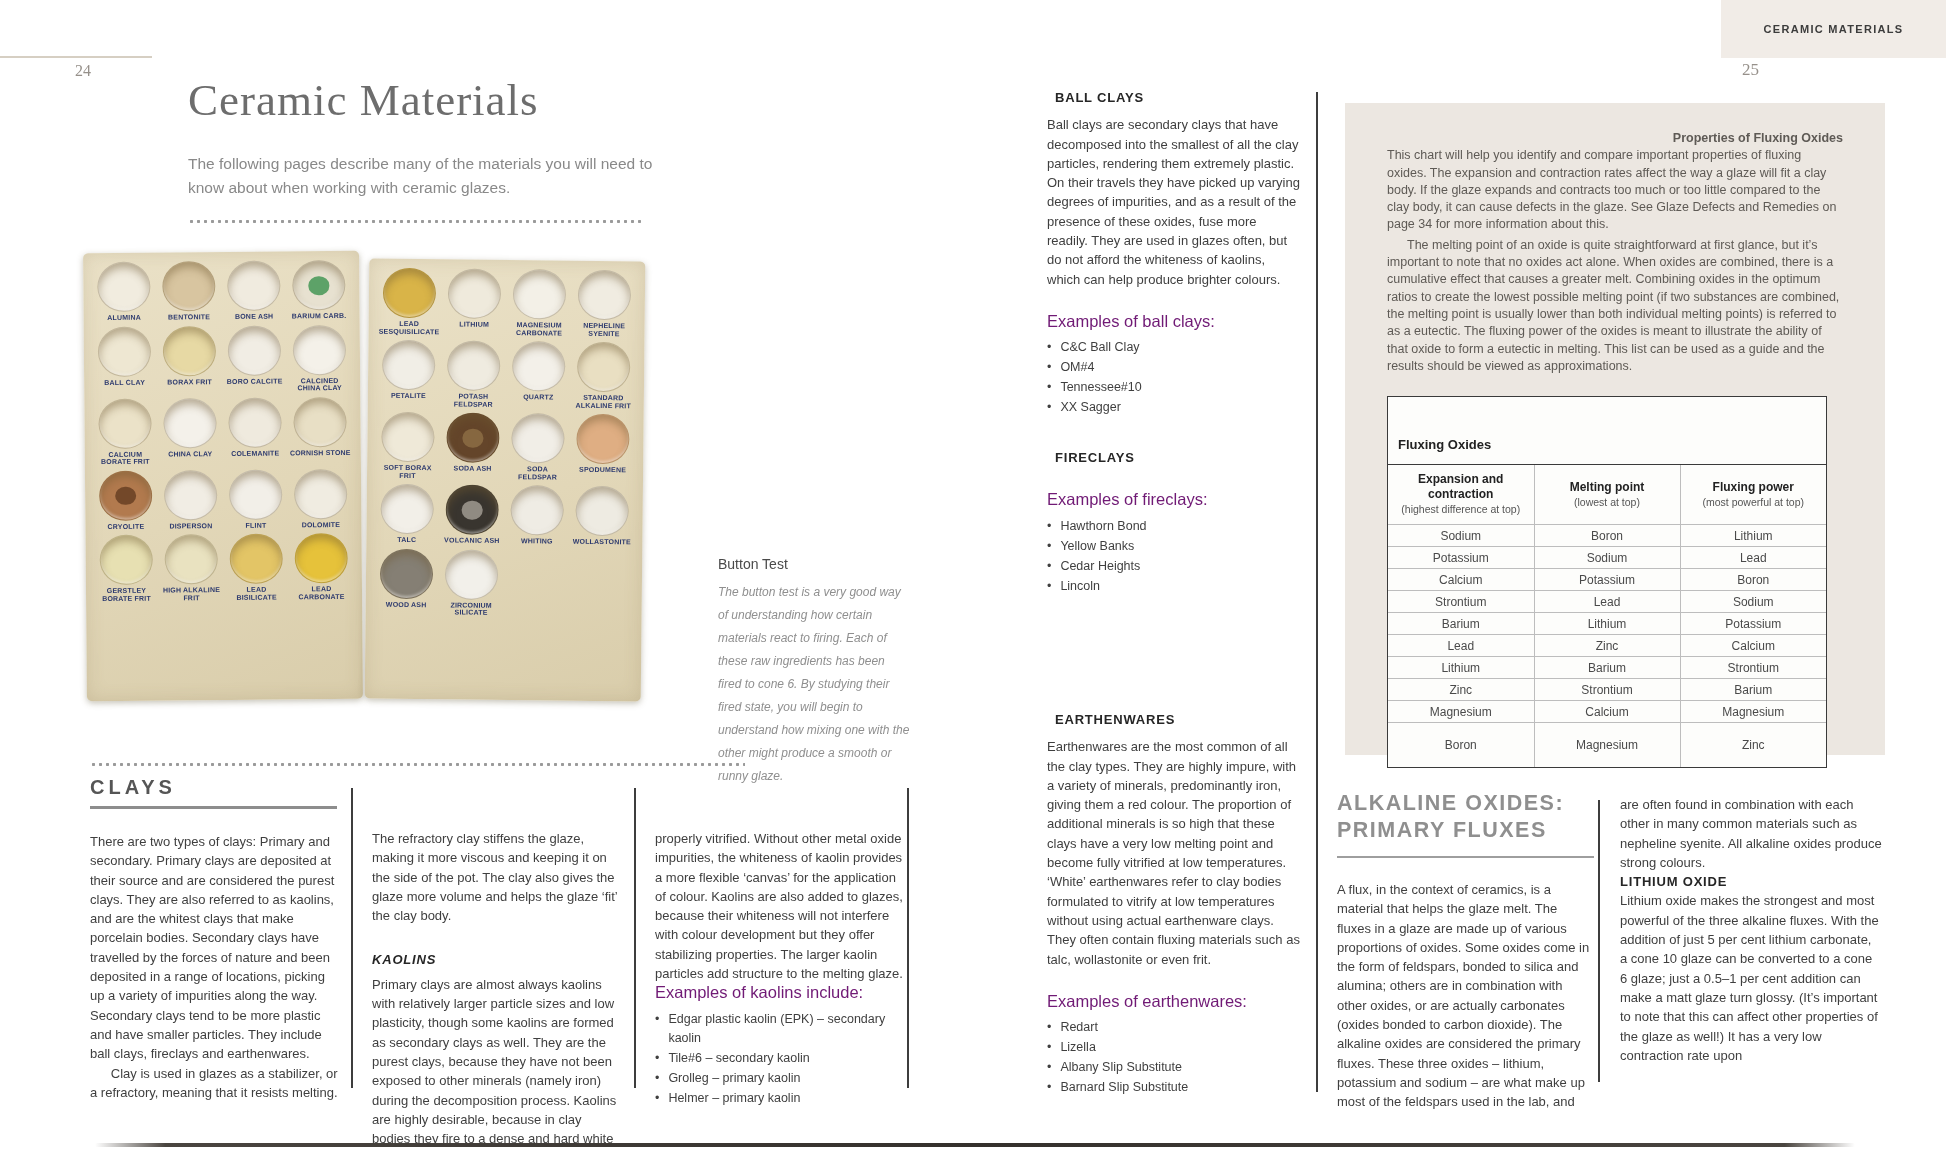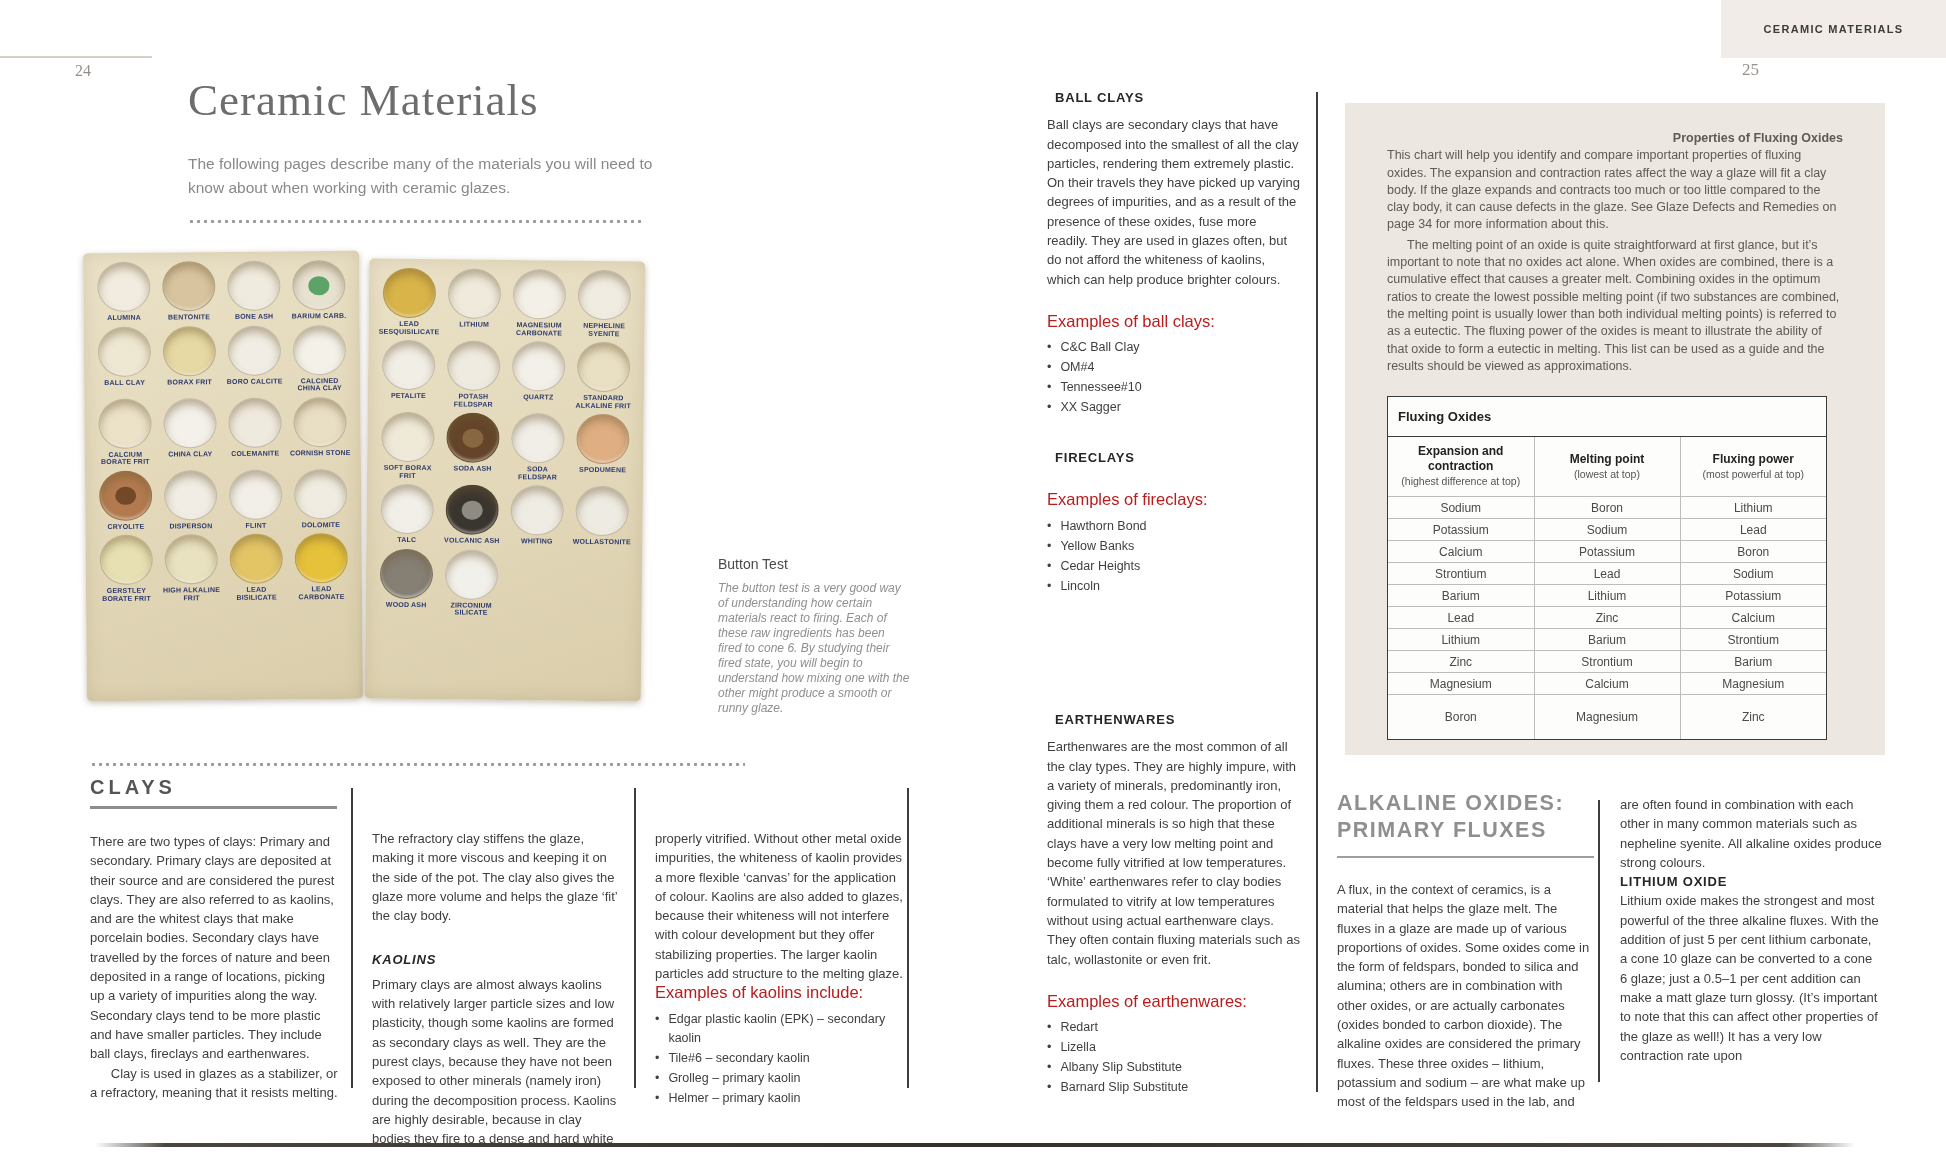--- a/index.html
+++ b/index.html
@@ -31,46 +31,46 @@
   .well{width:51px;height:48px;border-radius:50%;position:relative;
         border:1px solid rgba(115,95,55,.35);
         box-shadow:inset 0 5px 8px rgba(110,88,48,.45), inset 0 -2px 3px rgba(255,255,255,.45);}
   .well-spot{position:absolute;left:30%;top:32%;width:40%;height:38%;border-radius:50%;opacity:.9;}
   .tray-labels{display:flex;margin-top:1px;margin-bottom:4px;}
   .well-label{flex:0 0 65px;font-size:7px;line-height:7.5px;font-weight:bold;color:#2d3a6e;
               text-transform:uppercase;text-align:center;padding:0 2px;box-sizing:border-box;letter-spacing:.2px;}
 
   .caption{left:718px;top:556px;width:192px;}
   .caption-title{font-size:14px;color:#4a4a4a;margin-bottom:9px;}
-  .caption-body{font-size:12px;line-height:15px;font-style:italic;color:#8f8f8f;}
+  .caption-body{font-size:12px;line-height:23px;font-style:italic;color:#8f8f8f;}
 
   
   .clays-head{left:90px;top:776px;font-size:20px;font-weight:bold;letter-spacing:4px;color:#555555;}
   .clays-rule{left:90px;top:806px;width:247px;height:2.5px;background:#8d8d8d;}
   .vline{width:2px;background:#3d3d3d;}
   .body-col{font-size:13px;line-height:19.3px;color:#3f3f3f;}
   .body-col p{margin:0;}
   .indent{text-indent:1.6em;}
   .sub-head{font-size:13px;font-weight:bold;letter-spacing:.8px;color:#262626;}
-  .examples-head{font-size:16.5px;color:#b91c1c;margin:0;}
+  .examples-head{font-size:16.5px;color:#701a75;margin:0;}
   .bullet-row{display:flex;gap:9px;font-size:12.5px;line-height:19px;color:#3f3f3f;margin-top:1px;}
   .bullet{color:#3f3f3f;}
   .list{margin-top:7px;}
 
   
   .sec .sub-head{display:block;margin-bottom:8px;padding-left:8px;}
   .sec .examples-head{margin-top:23px;}
 
   
   .sidebar{left:1345px;top:103px;width:540px;height:652px;background:#ece7e1;box-sizing:border-box;padding:27px 42px;}
   .sidebar-head{font-size:16.5px;font-weight:bold;color:#2b2b2b;margin:0 0 10px 0;text-align:right;}
   .sidebar p{font-size:12.5px;line-height:17.3px;color:#5e5a55;margin:0;}
   .sidebar .p2{margin-top:3px;}
   .flux-wrap{margin-top:21px;width:438px;border:1.5px solid #3a3a3a;background:#fdfdfb;}
-  .flux-title{font-size:13px;font-weight:bold;color:#222;padding:12px 10px;border-bottom:1.5px solid #3a3a3a;}
+  .flux-title{font-size:13px;font-weight:bold;color:#222;padding:12px 10px;border-bottom:1.5px solid #3a3a3a;margin-top:28px;}
   .flux-table{width:100%;border-collapse:collapse;border-style:hidden;table-layout:fixed;}
   .flux-table th,.flux-table td{border:1px solid #bdbdbd;text-align:center;}
   .flux-table th{padding:7px 6px 8px;}
   .th-main{font-size:12px;font-weight:bold;color:#222;line-height:15px;}
   .th-note{font-size:10.5px;font-weight:normal;color:#555;line-height:13px;margin-top:1px;}
   .flux-table td{font-size:12px;color:#4a4a4a;padding:3.5px 4px;}
   .flux-table tr:last-child td{padding:15px 4px;}
 
   
   .alk-head{left:1337px;top:790px;font-size:21.5px;line-height:27px;font-weight:bold;letter-spacing:1.5px;color:#8f8f8f;}

